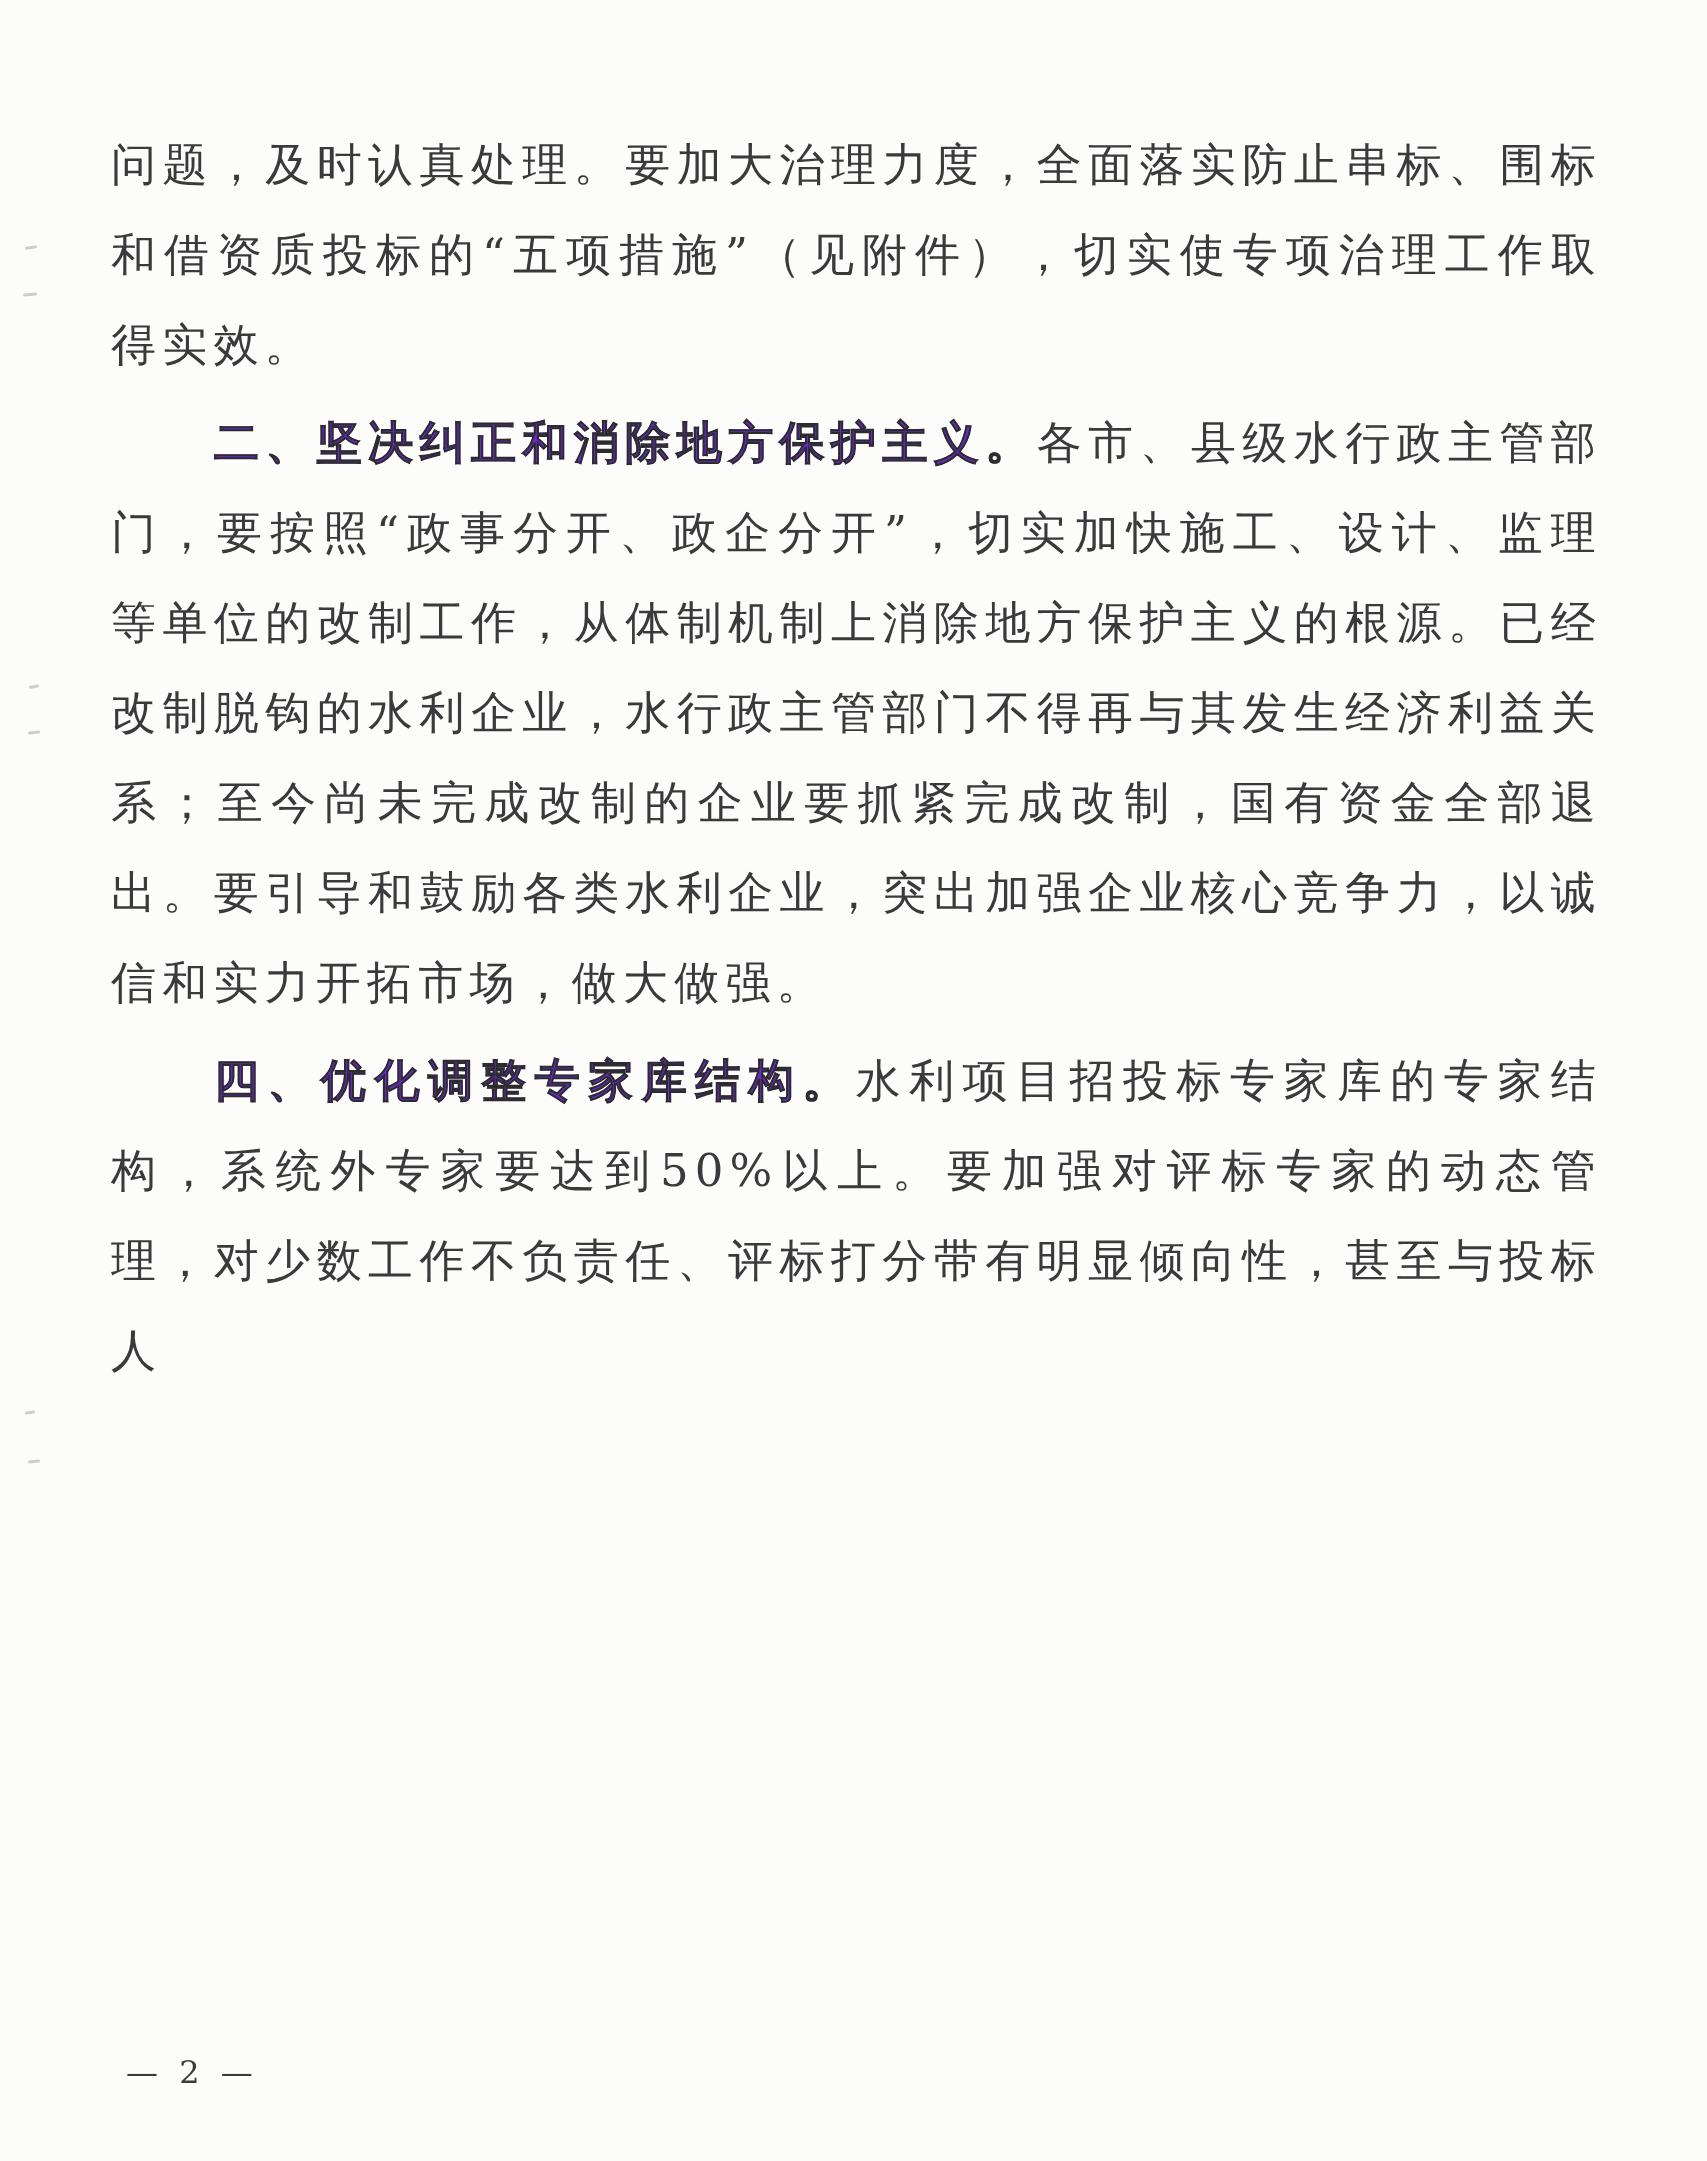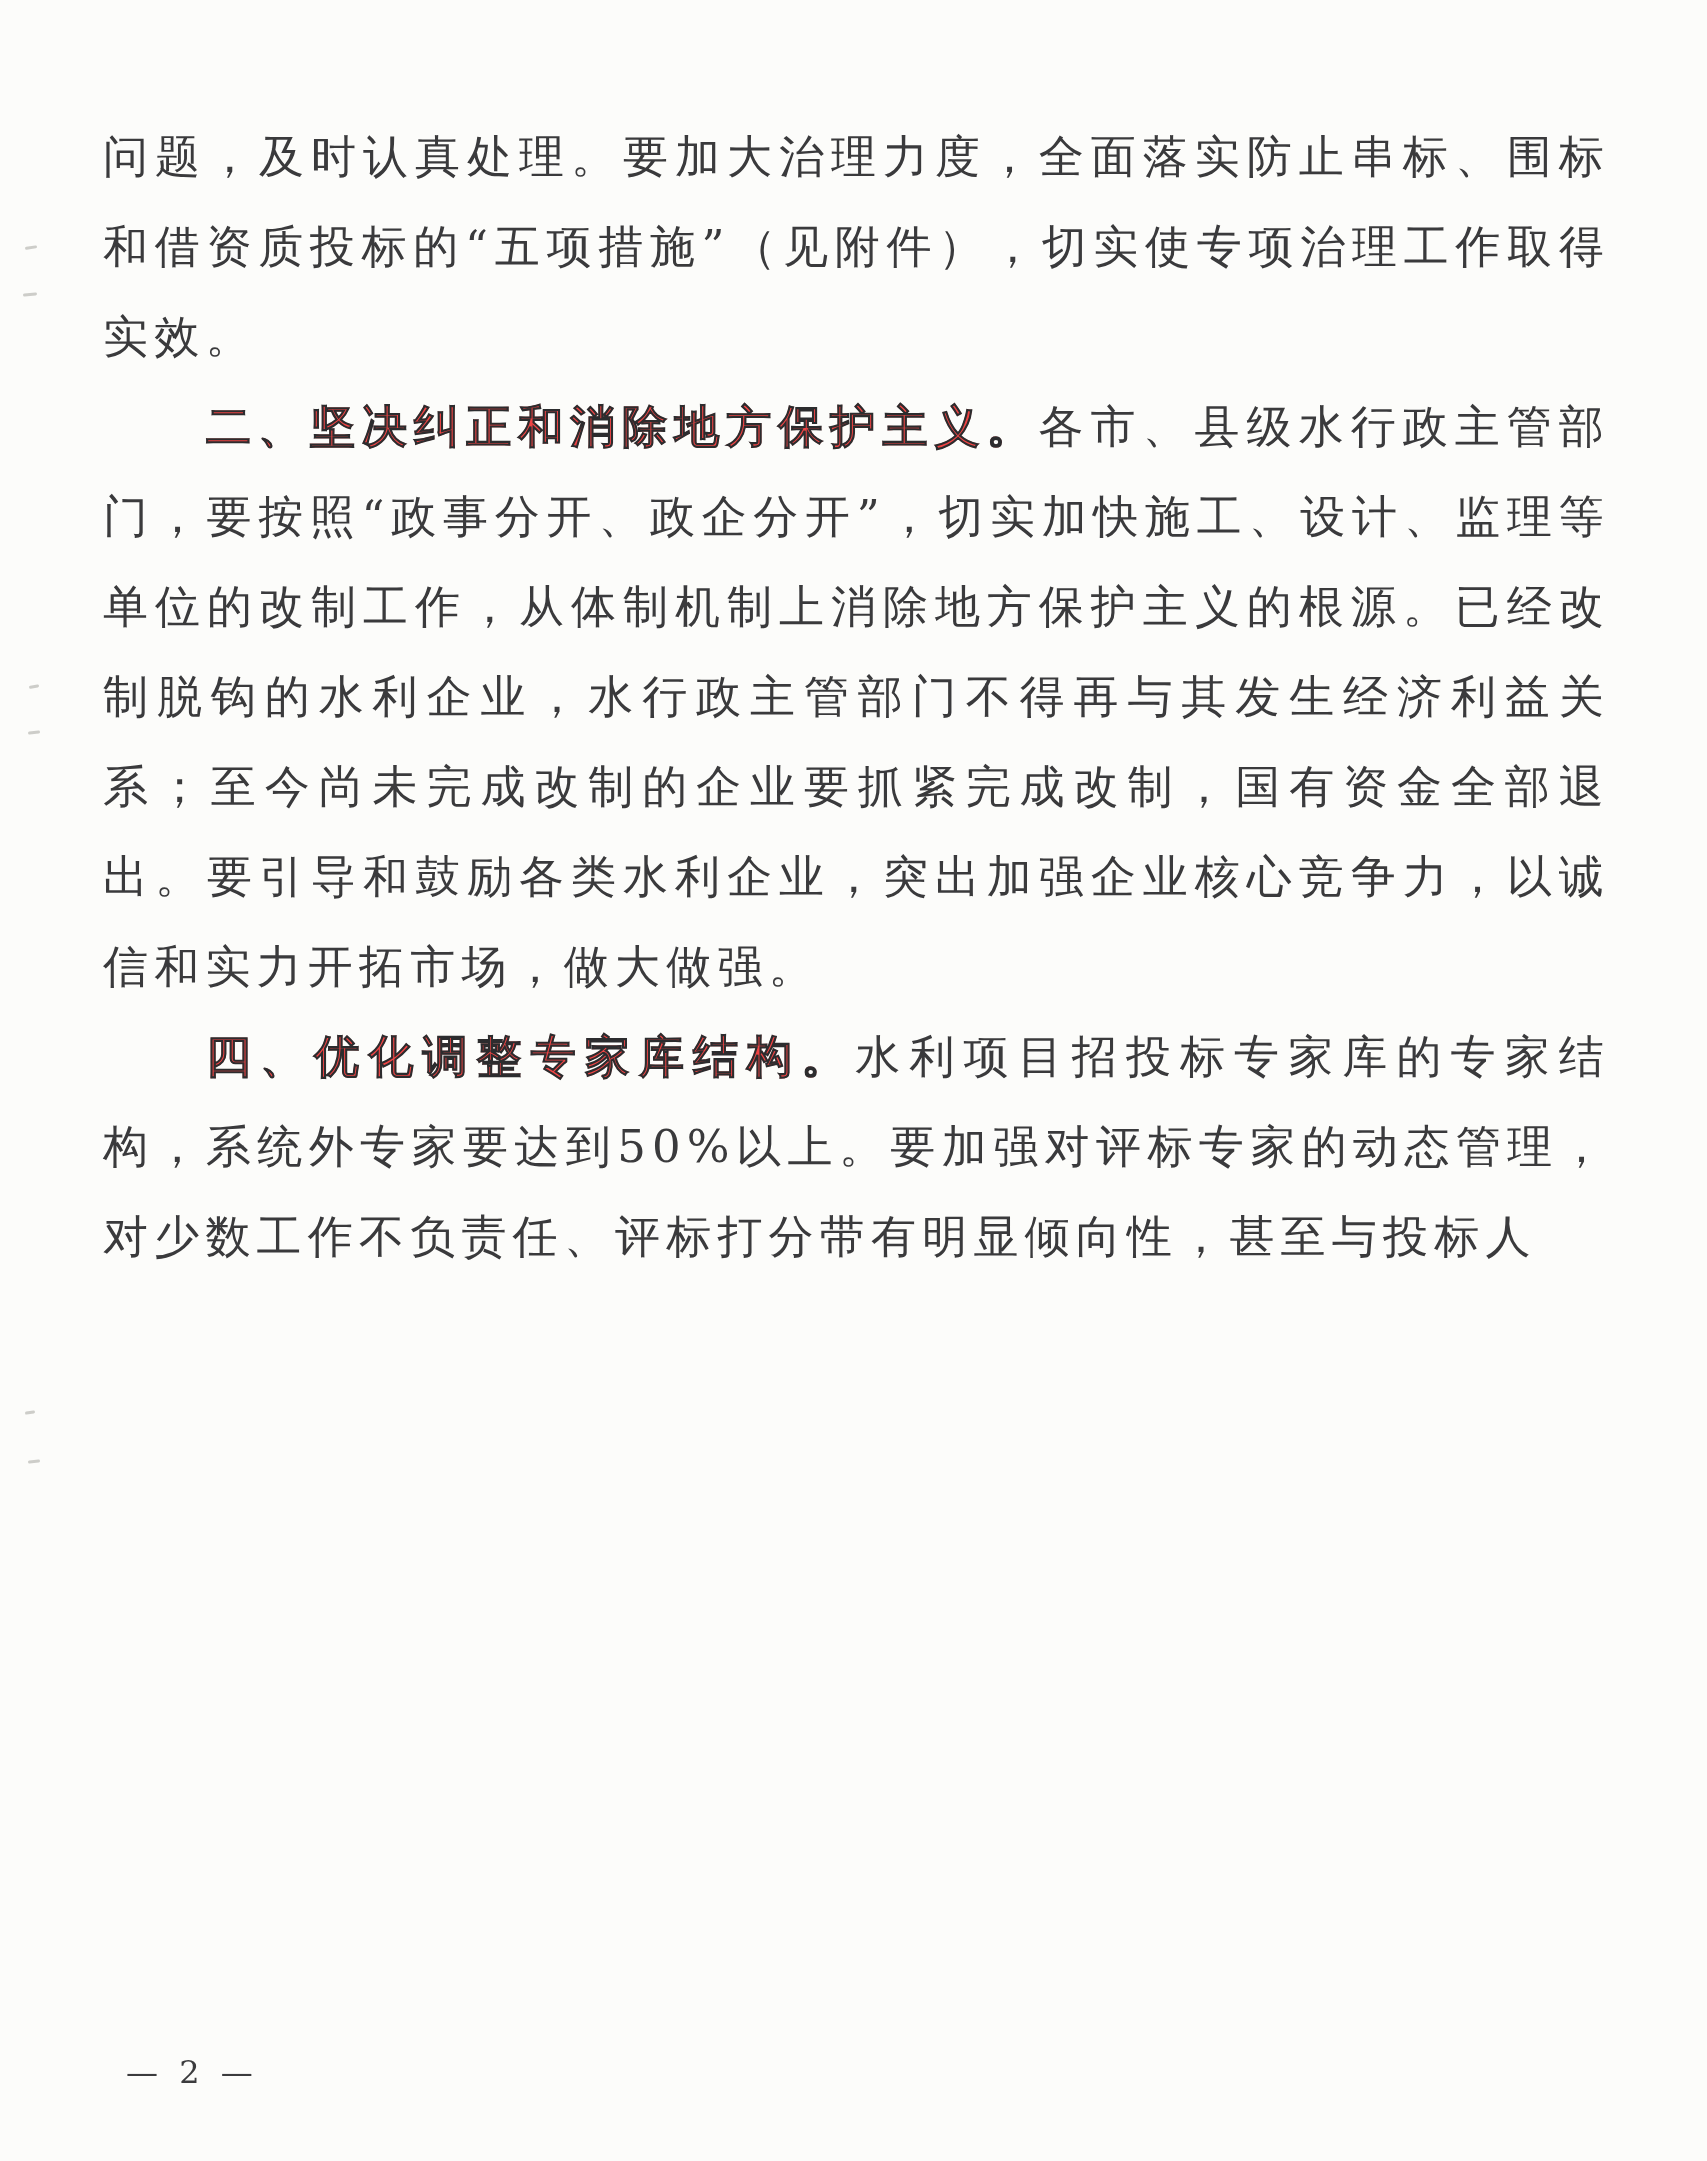--- a/index.html
+++ b/index.html
@@ -20,26 +20,26 @@
     left: 103px;
     top: 112px;
     width: 1507px;
     color: #3a3a3c;
     font-size: 45px;
     line-height: 90px;
     letter-spacing: 6.2px;
     text-align: justify;
     text-justify: inter-character;
   }
-  .para { margin: 0; }
+  .para { margin: 8px; }
   .para.indent { text-indent: 103px; }
   .run { font-weight: normal; }
   .run.bold {
     font-weight: bold;
-    color: #ef4444;
+    color: #6d28d9;
     -webkit-text-stroke: 0.7px #2c2c2e;
   }
   .footer {
     position: absolute;
     left: 126px;
     top: 2053px;
     color: #3b3b3d;
     font-size: 32px;
     letter-spacing: 5.5px;
     white-space: nowrap;

